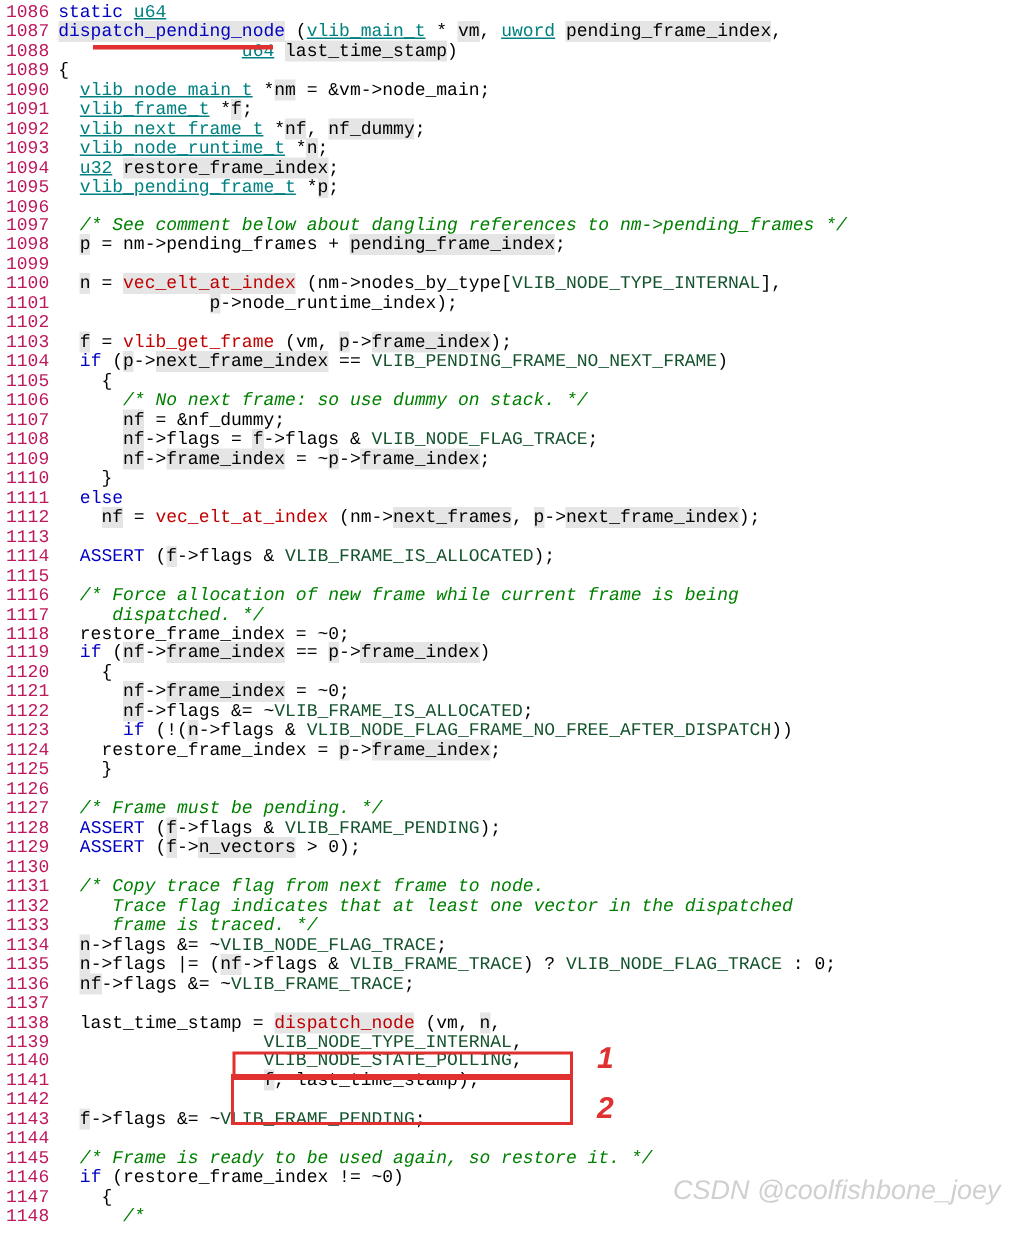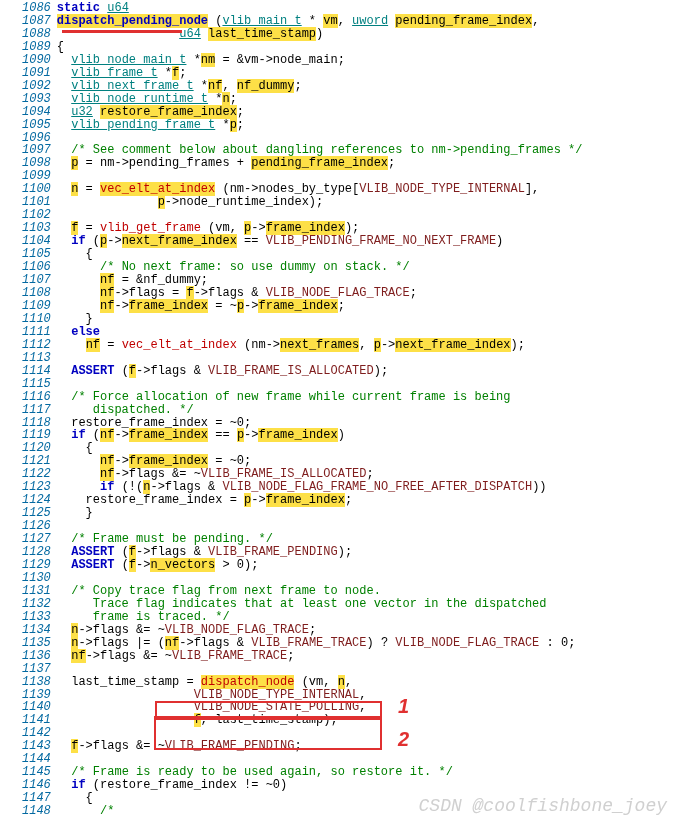--- a/index.html
+++ b/index.html
@@ -11,49 +11,48 @@
     color: #000000;
     width: 677px;
     position: relative;
   }
   .code-container {
     display: flex;
     line-height: 1.08;
   }
   .gutter {
     text-align: right;
-    color: #0369a1;
-    padding: 2px 4px 2px 22px;
+    color: #be185d;
+    padding: 2px 4px 2px 4px;
     user-select: none;
     white-space: pre;
-    font-style: italic;
   }
   .gutter .ln {
     display: block;
   }
   .code {
     padding: 2px 0 2px 2px;
     white-space: pre;
   }
   .code .line {
     display: block;
   }
-  .kw { color: #0000c0; font-weight: bold; }
+  .kw { color: #0000c0; font-weight: normal; }
   .typ { color: #008080; text-decoration: underline; }
-  .com { color: #008000; }
-  .hl { background: #fde047; text-align: center; }
-  .red { color: #7f1d1d; }
+  .com { color: #008000; font-style: italic; }
+  .hl { background: #e5e5e5; text-align: center; }
+  .red { color: #14532d; }
   .ul { text-decoration-color: #c00000; }
   .redul { color: #c00000; }
   .watermark {
     position: absolute;
-    bottom: 4px;
+    bottom: 16px;
     right: 10px;
     color: #d0d0d0;
-    font-family: Liberation Mono, monospace;
+    font-family: Liberation Sans, sans-serif;
     font-size: 18px;
     font-style: italic;
     pointer-events: none;
   }
   .anno {
     position: absolute;
     pointer-events: none;
   }
   .underline-scribble {
     border-bottom: 3px solid #e03030;

